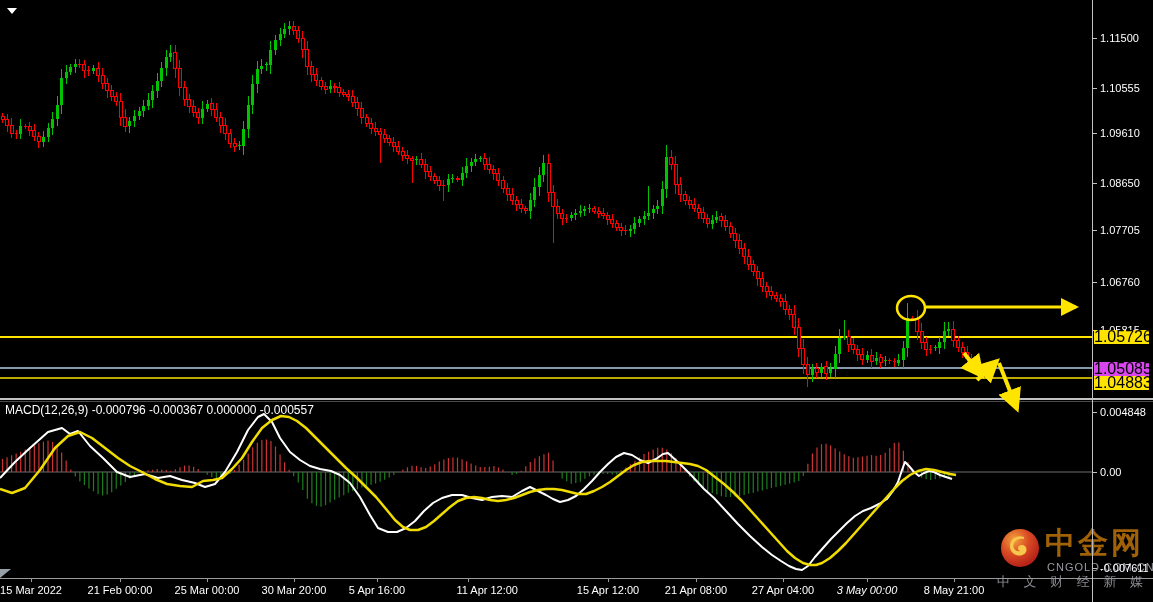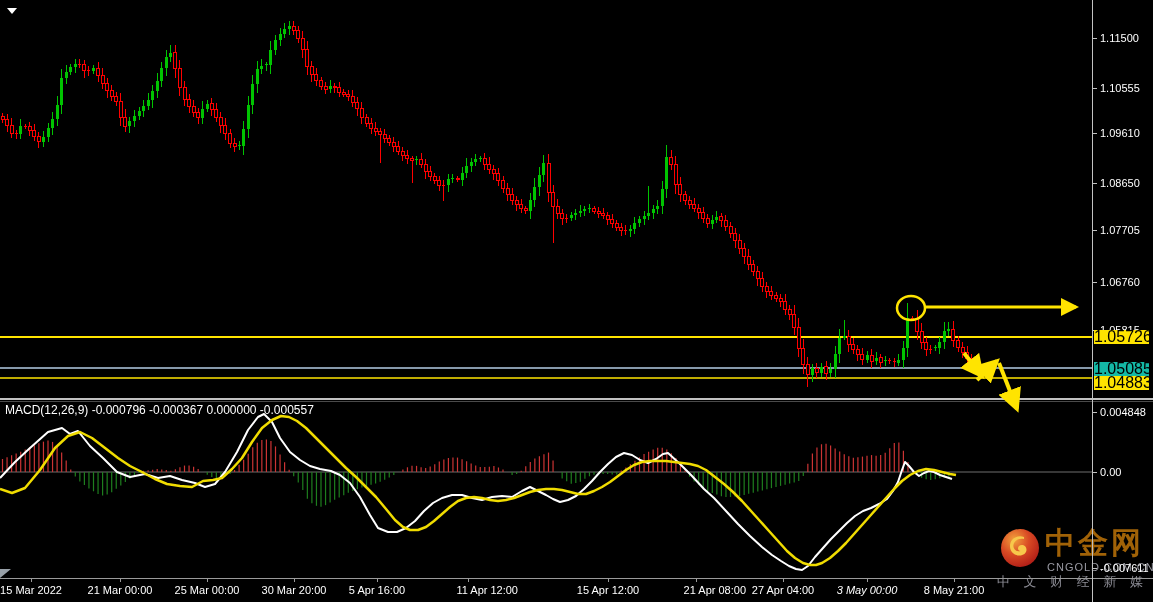--- a/index.html
+++ b/index.html
@@ -754,30 +754,30 @@
       <div class="axis-lbl" style="top: 81px;">1.10555</div>
       <div class="axis-lbl" style="top: 126px;">1.09610</div>
       <div class="axis-lbl" style="top: 176px;">1.08650</div>
       <div class="axis-lbl" style="top: 223px;">1.07705</div>
       <div class="axis-lbl" style="top: 275px;">1.06760</div>
       <div class="axis-lbl" style="top: 323px;">1.05815</div>
       <div class="axis-lbl" style="top: 405px;">0.004848</div>
       <div class="axis-lbl" style="top: 465px;">0.00</div>
       <div class="axis-lbl" style="top: 561px;">-0.007611</div>
       <div class="price-tag" style="top: 330px; background: rgb(255, 228, 0);">1.05726</div>
-      <div class="price-tag" style="top: 362px; background: #14b8a6;">1.05085</div>
+      <div class="price-tag" style="top: 362px; background: #d946ef;">1.05085</div>
       <div class="price-tag" style="top: 376px; background: rgb(255, 228, 0);">1.04883</div>
       <div class="time-lbl" style="left: -19px;">15 Mar 2022</div>
-      <div class="time-lbl" style="left: 70px;">21 Mar 00:00</div>
+      <div class="time-lbl" style="left: 70px;">21 Feb 00:00</div>
       <div class="time-lbl" style="left: 157px;">25 Mar 00:00</div>
       <div class="time-lbl" style="left: 244px;">30 Mar 20:00</div>
       <div class="time-lbl" style="left: 327px;">5 Apr 16:00</div>
       <div class="time-lbl" style="left: 418px; text-align: right;">11 Apr 12:00</div>
       <div class="time-lbl" style="left: 558px;">15 Apr 12:00</div>
-      <div class="time-lbl" style="left: 646px; text-align: right;">21 Apr 08:00</div>
+      <div class="time-lbl" style="left: 646px;">21 Apr 08:00</div>
       <div class="time-lbl" style="left: 733px;">27 Apr 04:00</div>
       <div class="time-lbl" style="left: 817px; font-style: italic;">3 May 00:00</div>
       <div class="time-lbl" style="left: 904px;">8 May 21:00</div>
     </div>
 
   <div class="corner-tri"></div>
 
 </div>
 
 </body></html>

